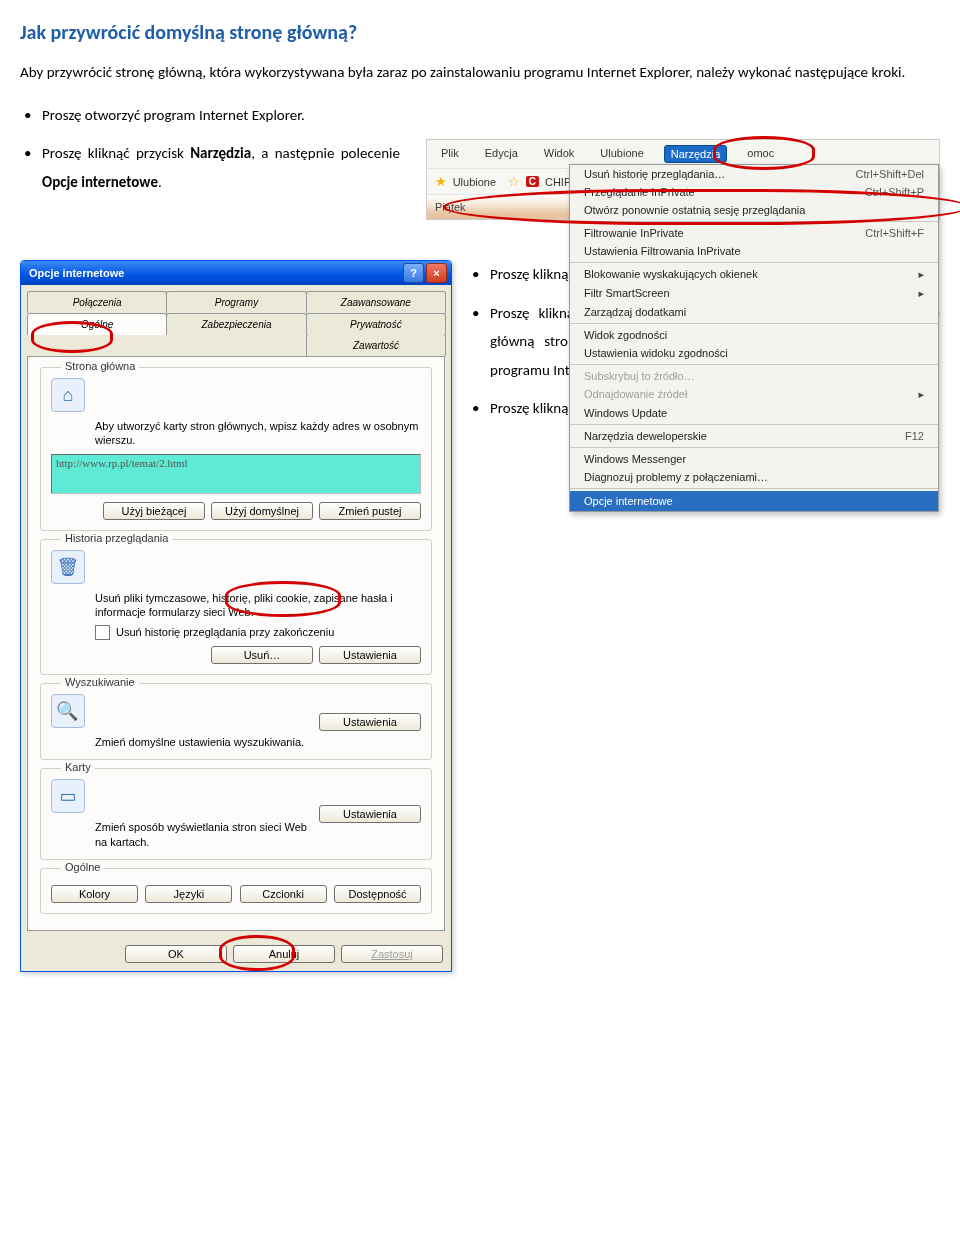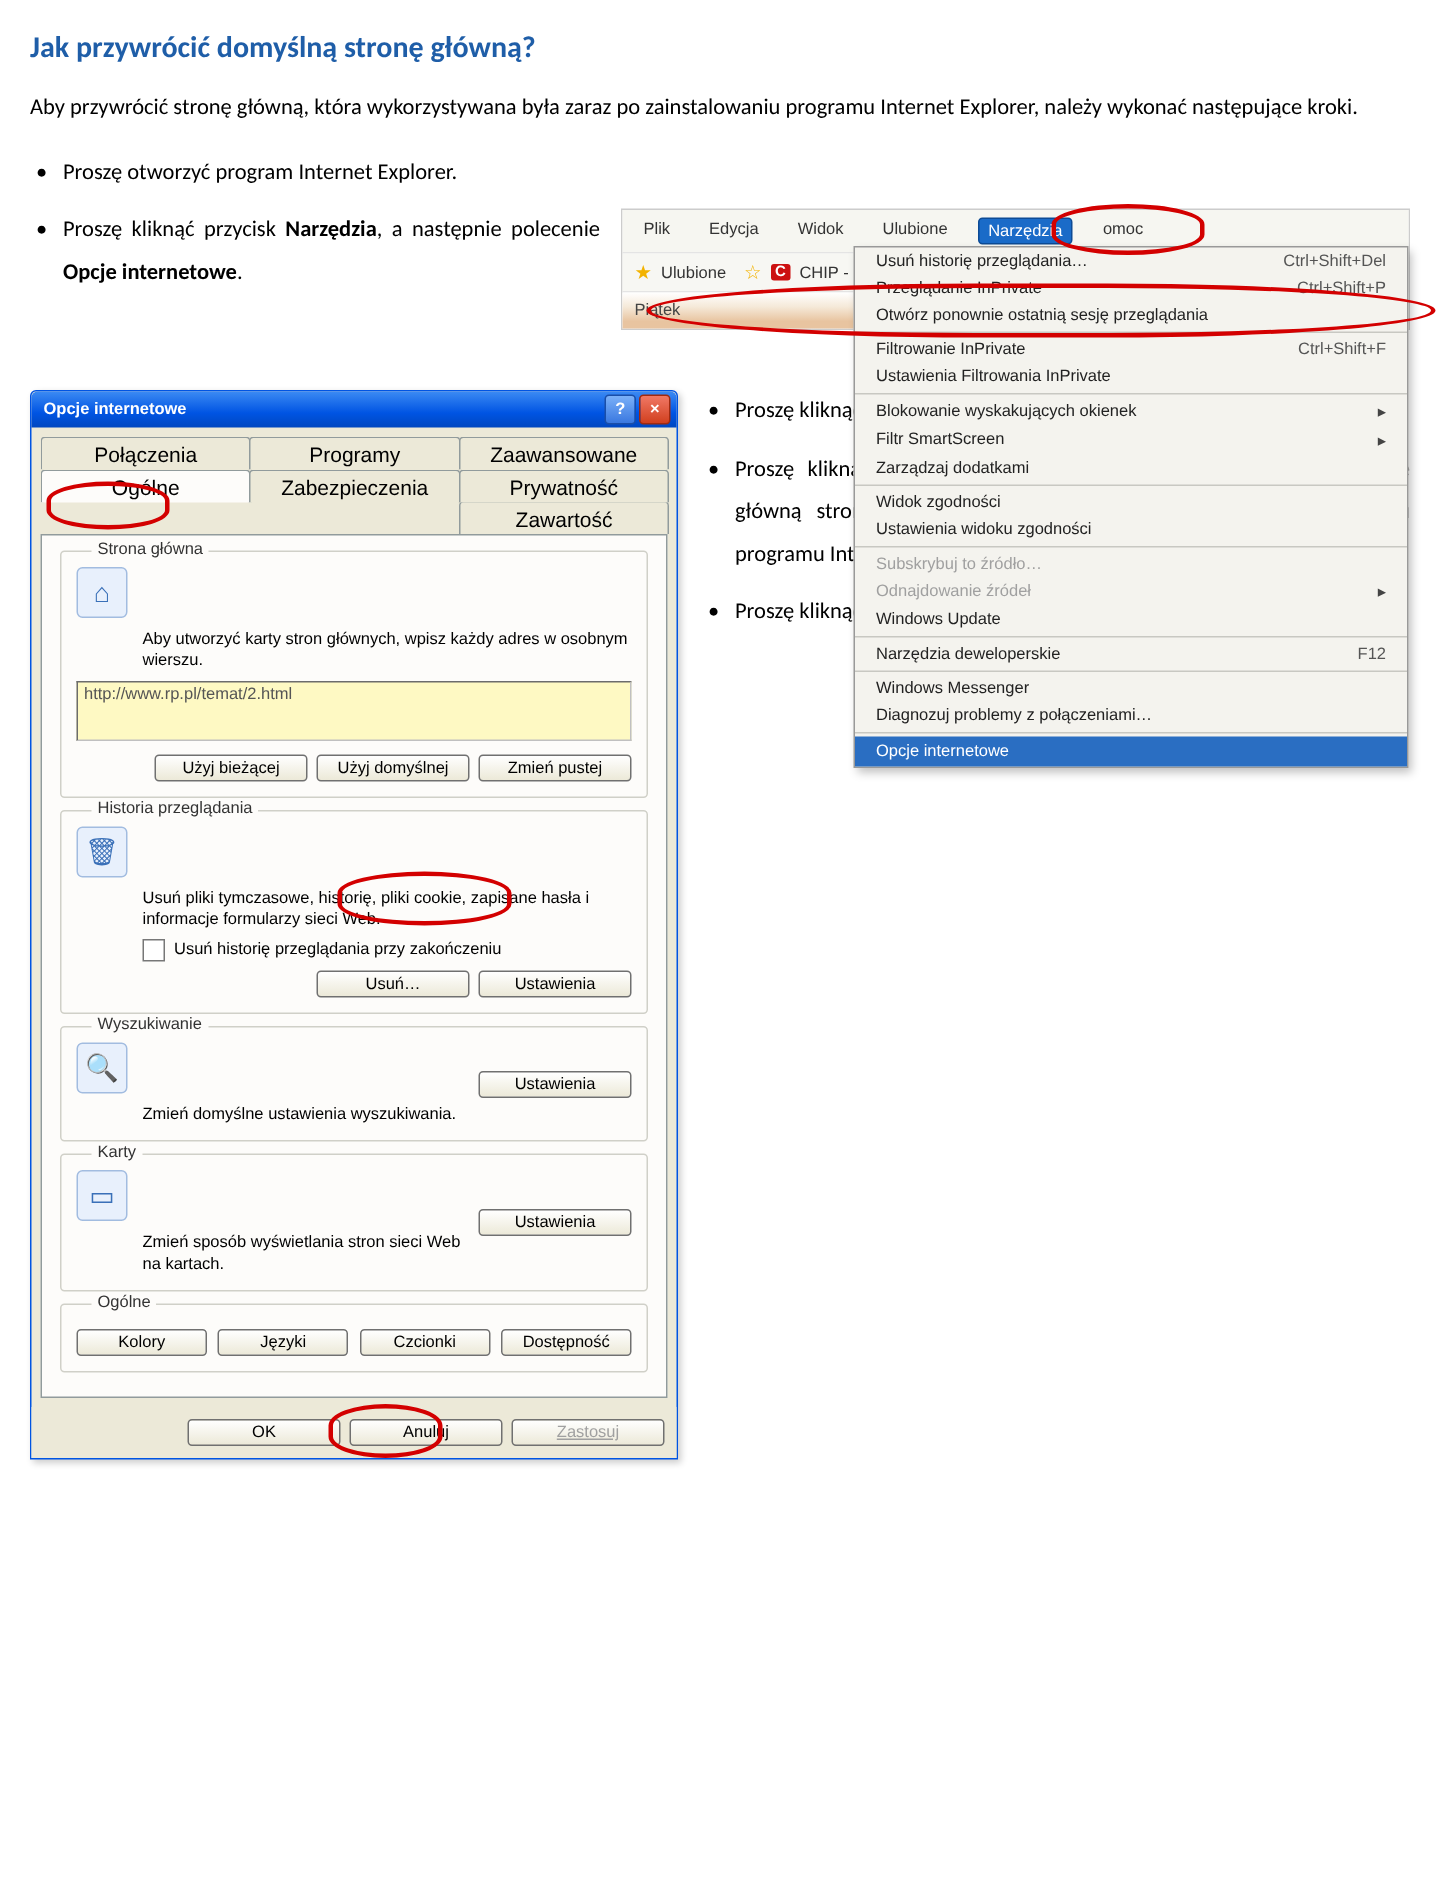--- a/index.html
+++ b/index.html
@@ -39,21 +39,21 @@
     position: absolute;
     left: 4px;
     top: 0;
   }
   b { font-weight: bold; }
 
   
   .row1 {
     display: flex;
     align-items: flex-start;
-    gap: 14px;
+    gap: 26px;
     margin-bottom: 40px;
   }
   .row1 .left {
     width: 380px;
   }
   .row1 .right {
     flex: 1;
     border: 1px solid #ccc;
     font-family: Tahoma, Arial, sans-serif;
     font-size: 11px;
@@ -180,23 +180,24 @@
     gap: 0;
     margin: 6px 6px 0 6px;
     position:relative;
   }
   .tab {
     border: 1px solid #919b9c;
     border-bottom: none;
     border-radius: 3px 3px 0 0;
     text-align: center;
     background: #ece9d8;
-    font-size: 14px;
+    font-size: 10px;
     display:flex;align-items:center;justify-content:center;
     margin-right:-1px;
+    font-style:italic;
   }
   .tabpanel {
     margin: 0 6px 6px 6px;
     border: 1px solid #919b9c;
     background: #fdfcfa;
     padding: 10px 12px 8px 12px;
     position:relative;
   }
   .group { 
     border: 1px solid #d0d0c8; 
@@ -216,26 +217,26 @@
   .gicon {
     width: 32px; height: 32px; flex:0 0 32px;
     background: #e8f0fc; border: 1px solid #a2bce0; border-radius: 4px;
     display:flex;align-items:center;justify-content:center;color:#3a70b8;font-size:18px;
   }
   .gtxt { flex:1; line-height:1.3;margin-top:41px; }
   .hptext {
     margin-top: 6px;
     width: 100%;
     border: 1px inset #c0c0c0;
-    background: #fef9c3;
+    background: #5eead4;
     padding: 2px 4px;
     color: #555;
     box-sizing: border-box;
     height:40px;
-    font-family:Liberation Sans, sans-serif;
+    font-family:Liberation Serif, serif;
     font-size:11px;
     resize:none;
   }
   .btnrow { display:flex; gap:6px; justify-content:flex-end; margin-top:6px; }
   .btn {
     border: 1px solid #707070;
     background: linear-gradient(180deg,#fff,#ece9d8);
     border-radius: 3px;
     padding: 2px 10px;
     font-family:Tahoma,Arial,sans-serif;

